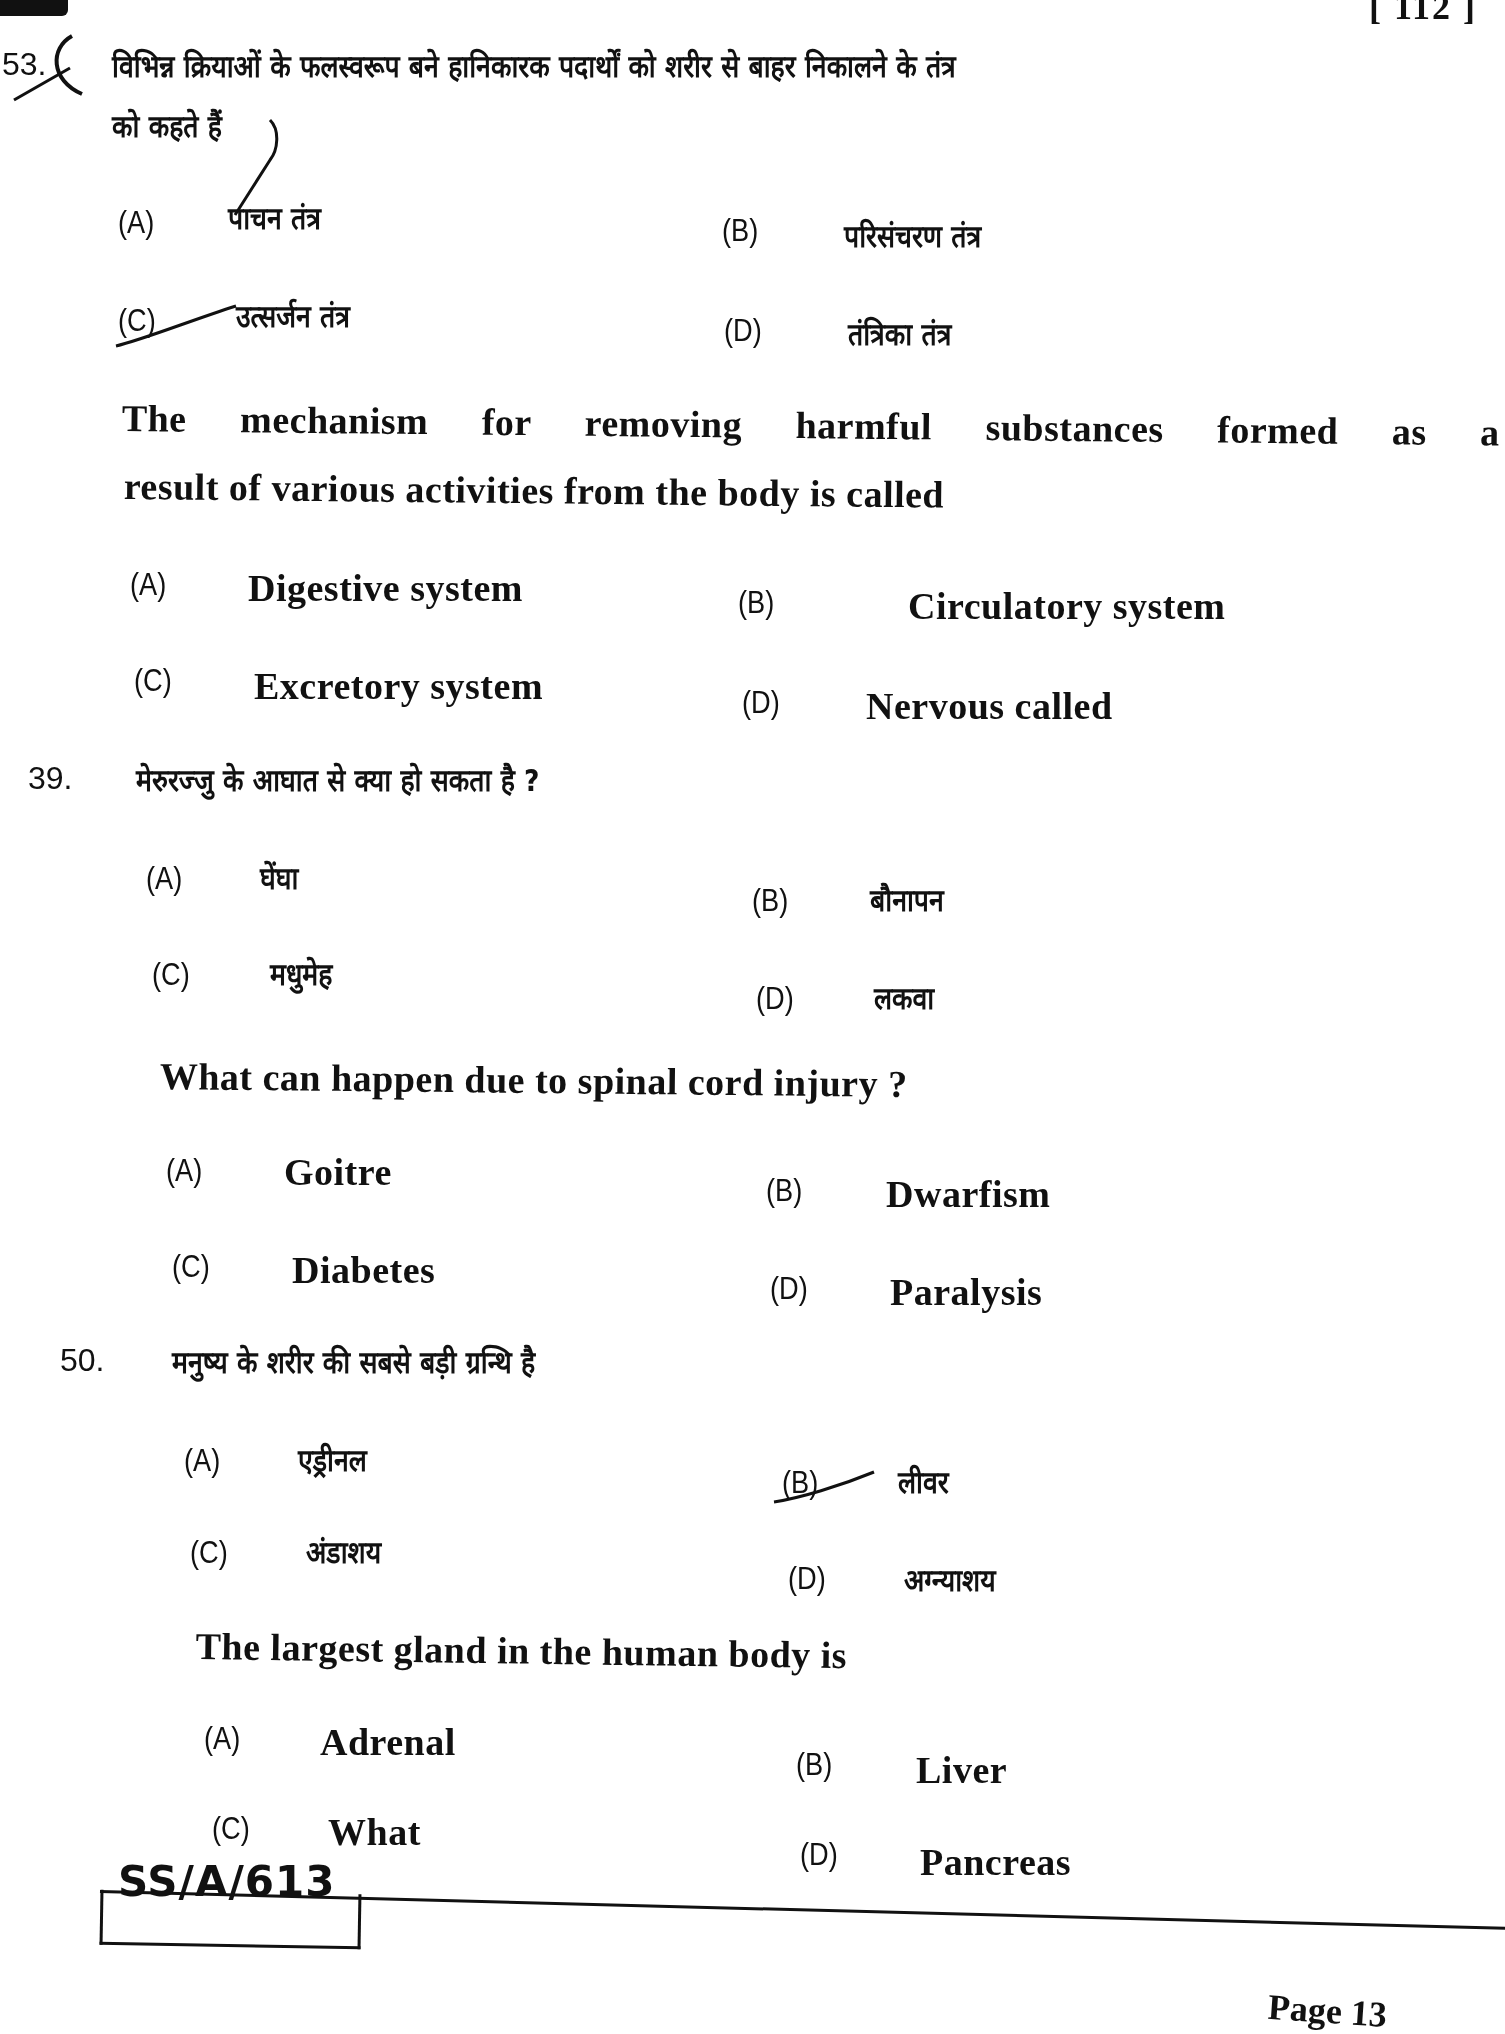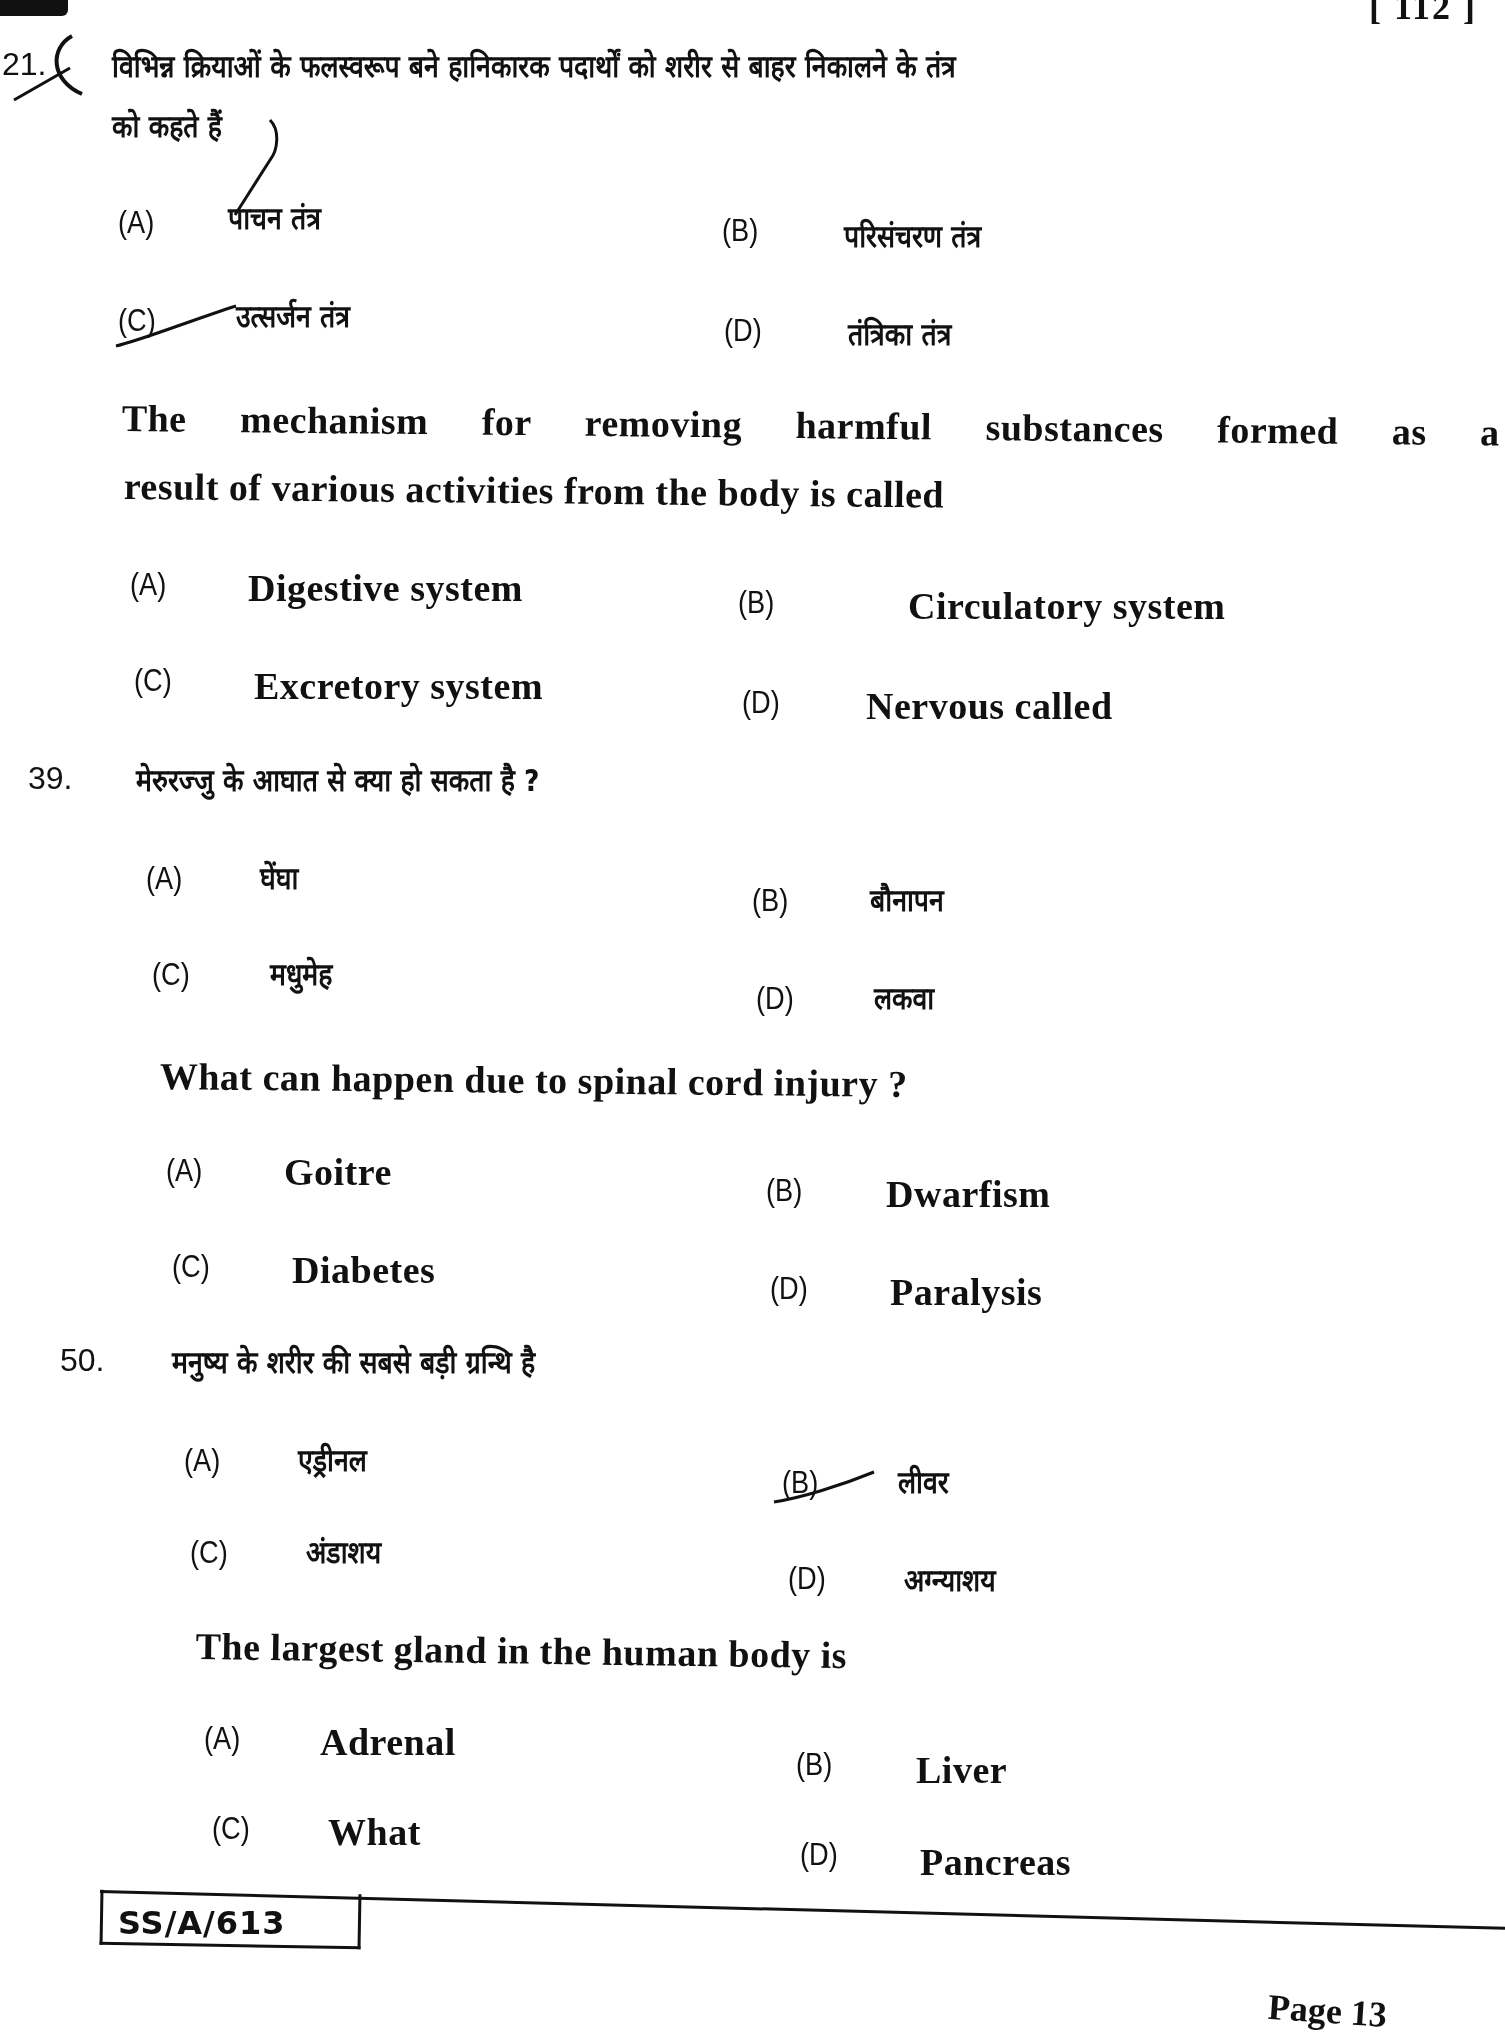--- a/index.html
+++ b/index.html
@@ -63,24 +63,24 @@
     .footer-box {
       position: absolute;
       left: 100px; top: 1892px;
       width: 255px; height: 52px;
       border: 3px solid #111;
       border-top: none;
       transform: rotate(1deg);
     }
     .footer-code {
       position: absolute;
-      left: 118px; top: 1904px;
+      left: 118px; top: 1857px;
       font-family: "DejaVu Sans", sans-serif;
       font-weight: bold;
-      font-size: 32px;
+      font-size: 42px;
       letter-spacing: 1px;
     }
     .footer-line {
       position: absolute;
       left: 100px; top: 1890px;
       width: 1420px; height: 3px;
       background: #111;
       transform: rotate(1.5deg);
       transform-origin: left center;
     }
@@ -93,21 +93,21 @@
       transform: rotate(4deg);
     }
   </style>
 </head>
 <body>
 
 <div class="corner-block"></div>
 <div class="page-code">[ 112 ]</div>
 
 <section>
-  <span class="abs qnum" style="left:2px; top:46px;">21.</span>
+  <span class="abs qnum" style="left:2px; top:46px;">53.</span>
 
   <svg class="abs" style="left:10px; top:28px;" width="80" height="80">
     <path d="M62 8 C40 20, 40 52, 72 66" stroke="#111" stroke-width="4" fill="none"></path>
     <path d="M4 72 L60 40" stroke="#111" stroke-width="3" fill="none"></path>
   </svg>
   <span class="abs hi" style="left:112px; top:44px;">विभिन्न क्रियाओं के फलस्वरूप बने हानिकारक पदार्थों को शरीर से बाहर निकालने के तंत्र</span>
   <span class="abs hi" style="left:112px; top:104px;">को कहते हैं</span>
   <svg class="abs" style="left:230px; top:110px;" width="60" height="110">
     <path d="M40 10 C50 20, 48 40, 40 50 L5 105" stroke="#111" stroke-width="3" fill="none"></path>
   </svg>

